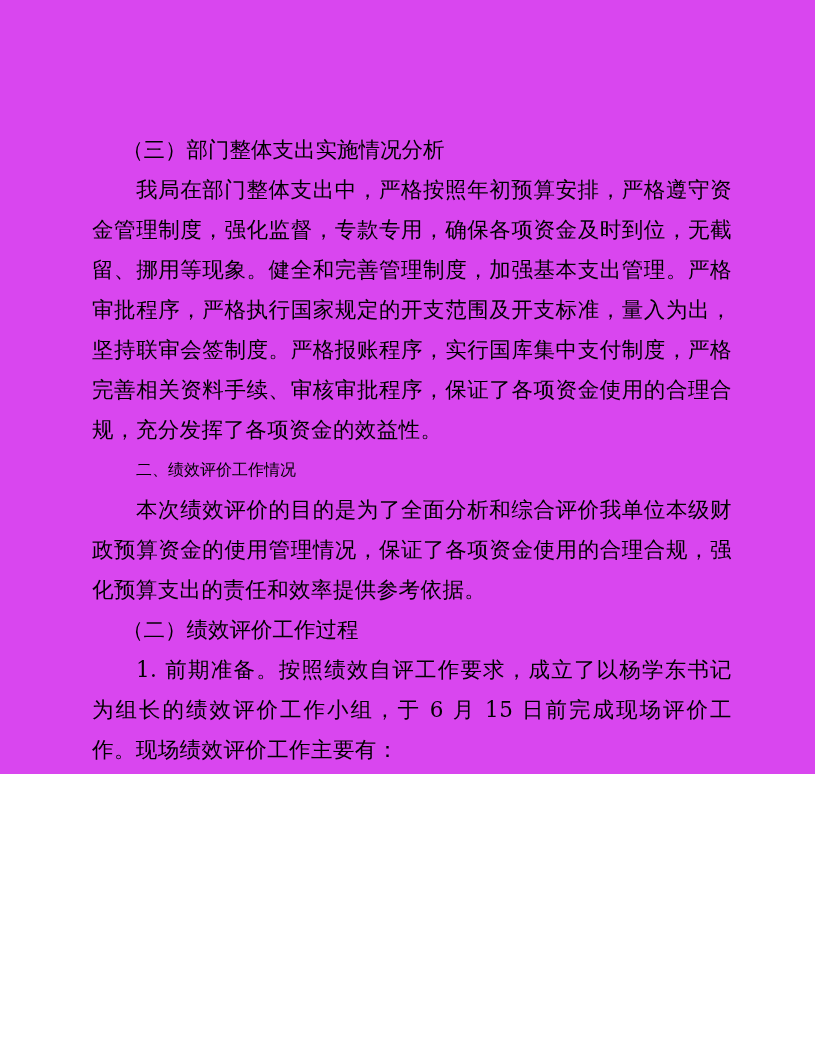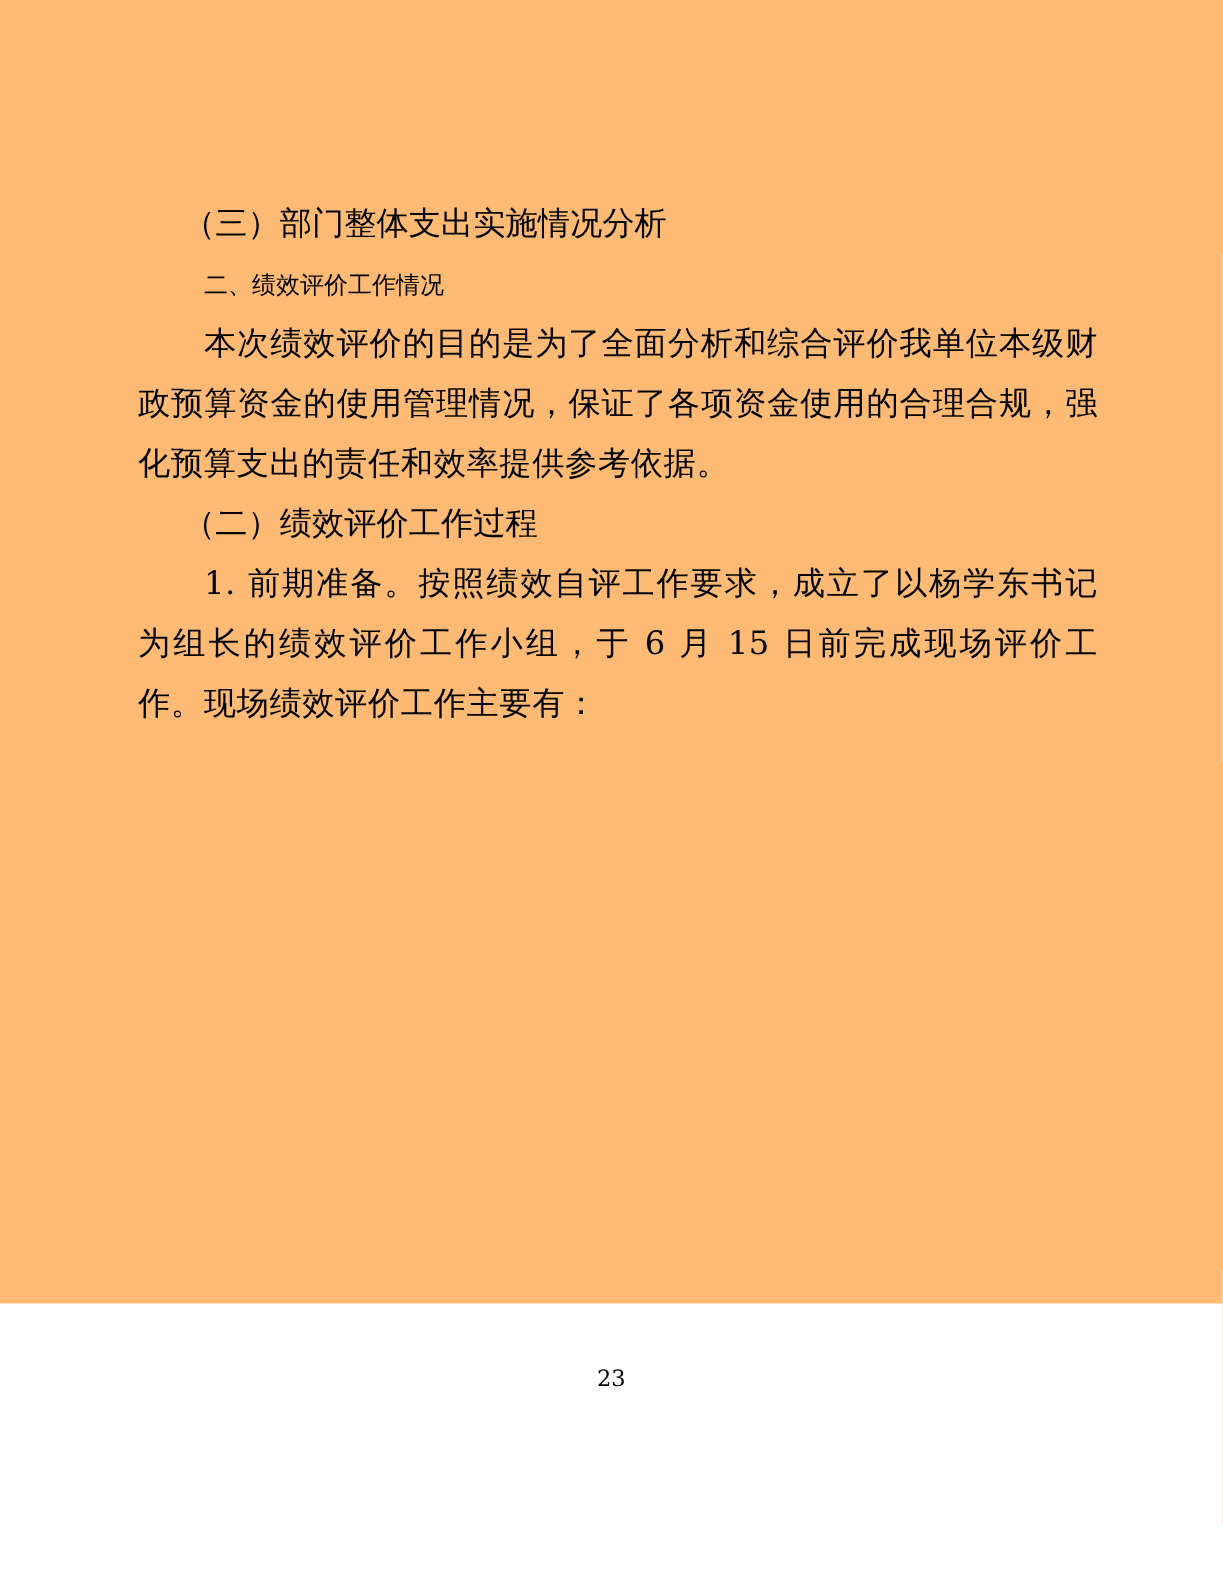--- a/index.html
+++ b/index.html
@@ -13,22 +13,22 @@
     position: relative;
     font-family: "DejaVu Serif", "Liberation Serif", serif;
     color: #000000;
     overflow: hidden;
   }
   .page {
     position: absolute;
     left: 0;
     top: 0;
     width: 815px;
-    height: 869px;
-    background: #fdba74;
+    height: 774px;
+    background: #d946ef;
   }
   .content {
     position: absolute;
     left: 92px;
     top: 130px;
     width: 640px;
   }
   .para {
     font-size: 21.5px;
     line-height: 40px;
@@ -68,27 +68,27 @@
   }
 </style>
 </head>
 <body>
 
 <div class="page">
   <div class="content">
 
     <p class="subheading">（三）部门整体支出实施情况分析</p>
 
+    <p class="para indent">我局在部门整体支出中，严格按照年初预算安排，严格遵守资金管理制度，强化监督，专款专用，确保各项资金及时到位，无截留、挪用等现象。健全和完善管理制度，加强基本支出管理。严格审批程序，严格执行国家规定的开支范围及开支标准，量入为出，坚持联审会签制度。严格报账程序，实行国库集中支付制度，严格完善相关资料手续、审核审批程序，保证了各项资金使用的合理合规，充分发挥了各项资金的效益性。</p>
 
     <p class="heading">二、绩效评价工作情况</p>
 
 
     <p class="para indent">本次绩效评价的目的是为了全面分析和综合评价我单位本级财政预算资金的使用管理情况，保证了各项资金使用的合理合规，强化预算支出的责任和效率提供参考依据。</p>
 
     <p class="subheading">（二）绩效评价工作过程</p>
 
     <p class="para indent">1. 前期准备。按照绩效自评工作要求，成立了以杨学东书记为组长的绩效评价工作小组，于 6 月 15 日前完成现场评价工作。现场绩效评价工作主要有：</p>
 
 
   </div>
 
-  <div class="page-number">23</div>
 </div>
 
 </body></html>

